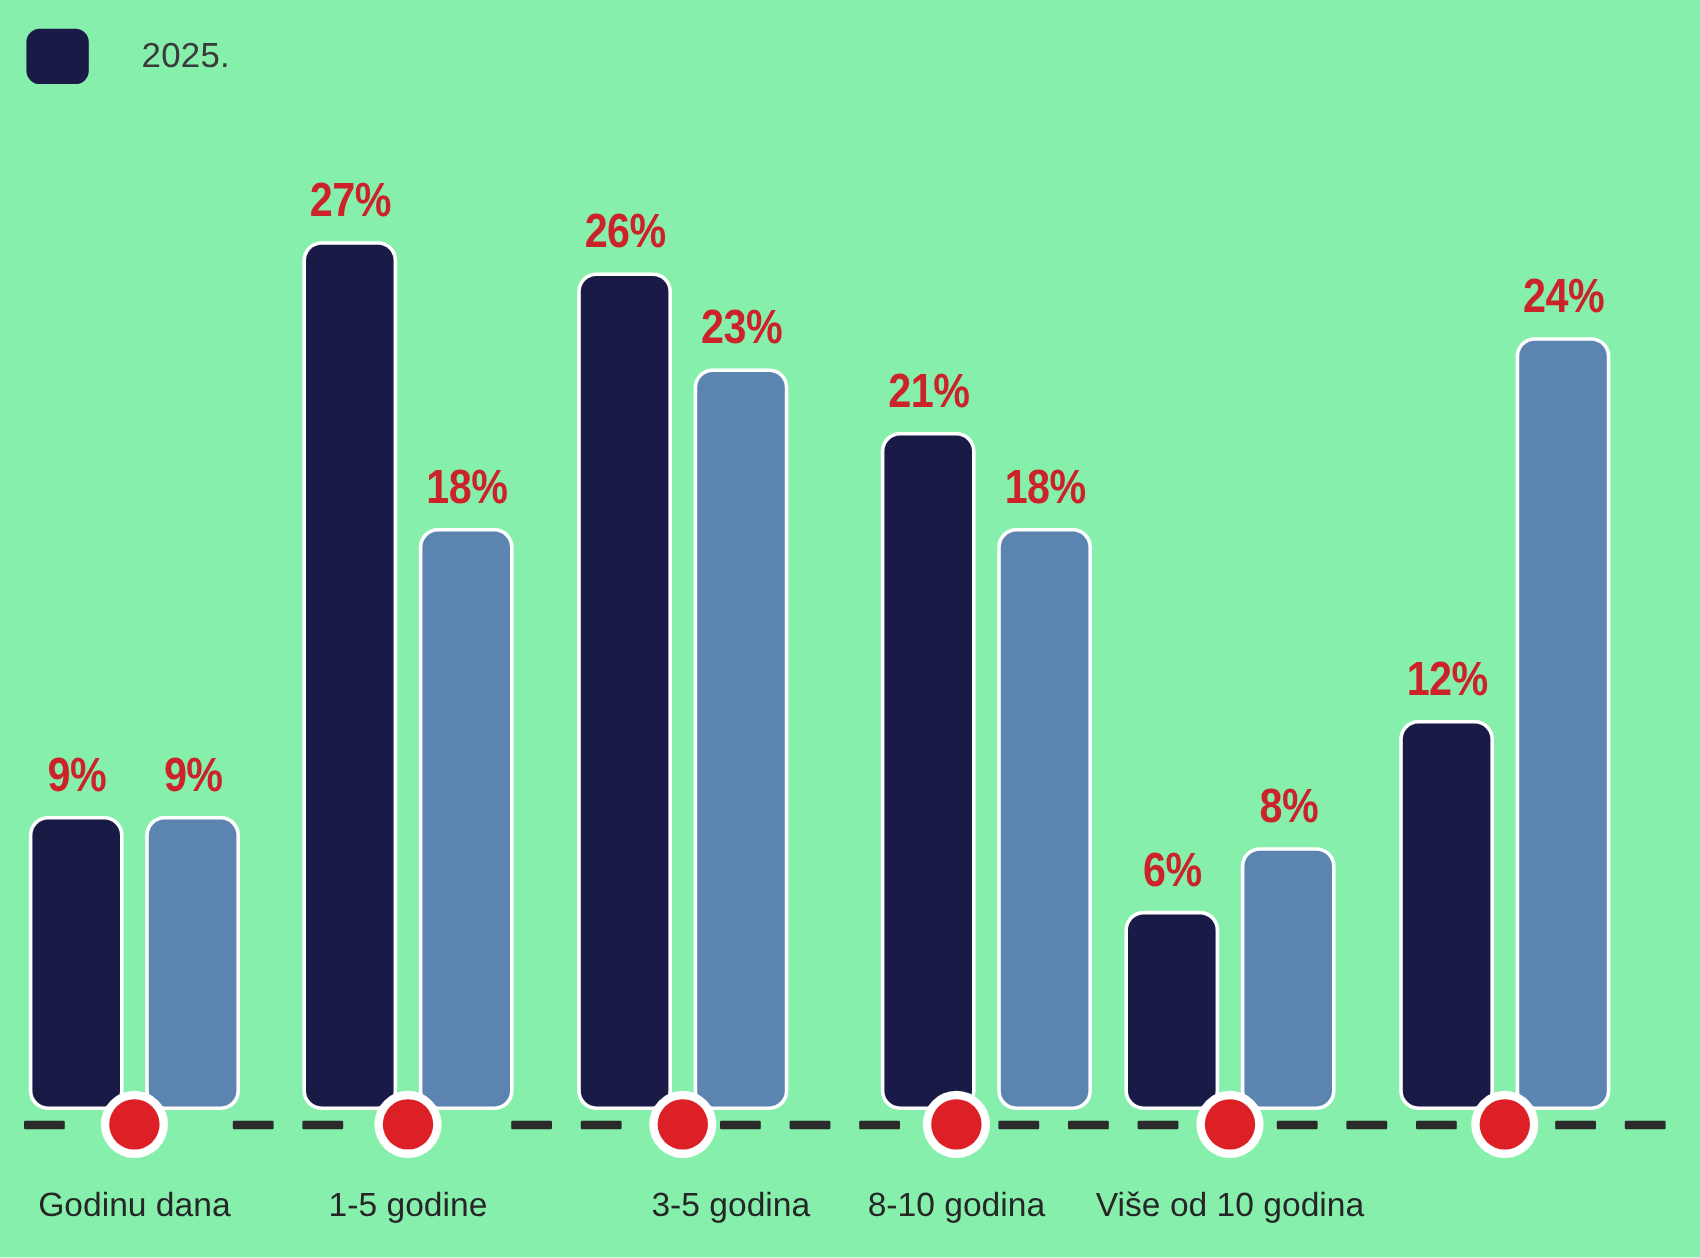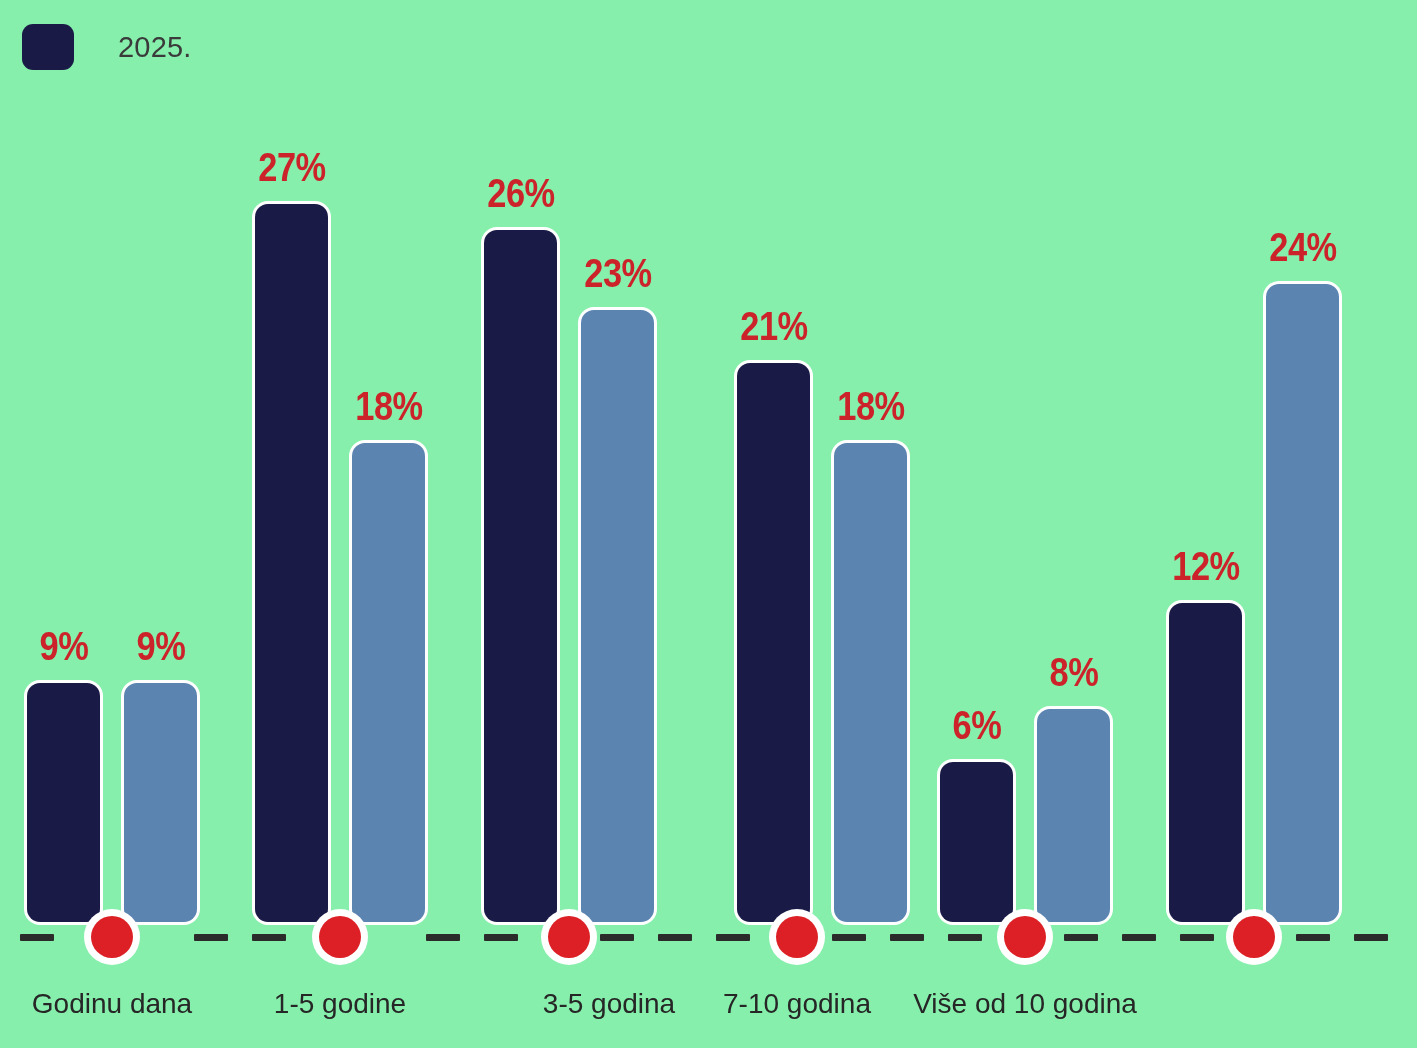--- a/index.html
+++ b/index.html
@@ -180,21 +180,21 @@
       </div>
     </div>
   <div id="baseline">
       <div class="dot" style="left: 91px; background: rgb(220, 32, 38);"></div>
       <div class="cat-label" style="left: 112px;">Godinu dana</div>
       <div class="dot" style="left: 319px; background: rgb(220, 32, 38);"></div>
       <div class="cat-label" style="left: 340px;">1-5 godine</div>
       <div class="dot" style="left: 548px; background: rgb(220, 32, 38);"></div>
       <div class="cat-label" style="left: 569px; margin-left: 40px;">3-5 godina</div>
       <div class="dot" style="left: 776px; background: rgb(220, 32, 38);"></div>
-      <div class="cat-label" style="left: 797px;">7-10 godina</div>
+      <div class="cat-label" style="left: 797px;">8-10 godina</div>
       <div class="dot" style="left: 1004px; background: rgb(220, 32, 38);"></div>
       <div class="cat-label" style="left: 1025px;">Više od 10 godina</div>
       <div class="dot" style="left: 1233px; background: rgb(220, 32, 38);"></div>
       <div class="dash" style="left: 20px; background: rgb(43, 43, 43);"></div>
       <div class="dash" style="left: 194px; background: rgb(43, 43, 43);"></div>
       <div class="dash" style="left: 252px; background: rgb(43, 43, 43);"></div>
       <div class="dash" style="left: 426px; background: rgb(43, 43, 43);"></div>
       <div class="dash" style="left: 484px; background: rgb(43, 43, 43);"></div>
       <div class="dash" style="left: 600px; background: rgb(43, 43, 43);"></div>
       <div class="dash" style="left: 658px; background: rgb(43, 43, 43);"></div>

